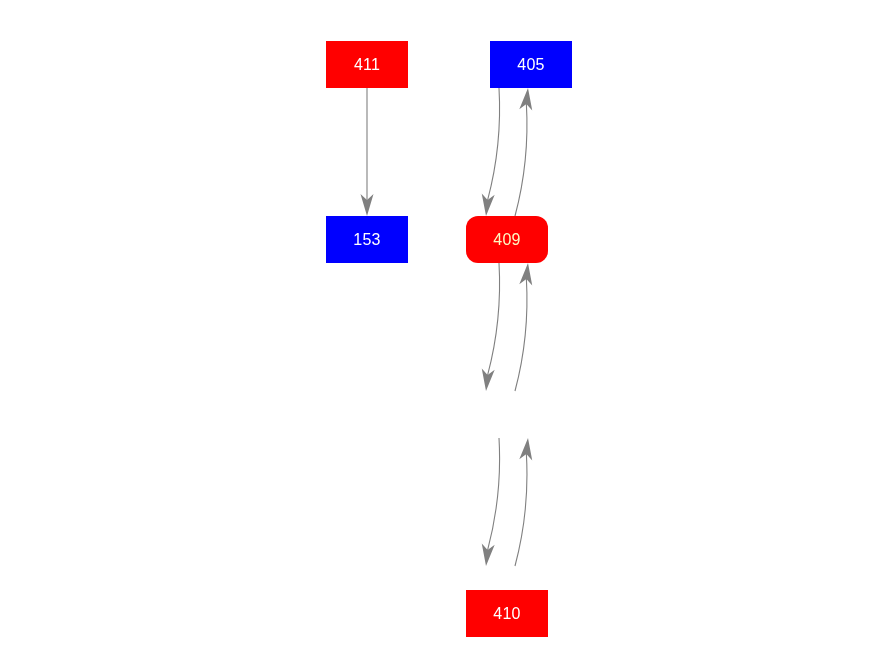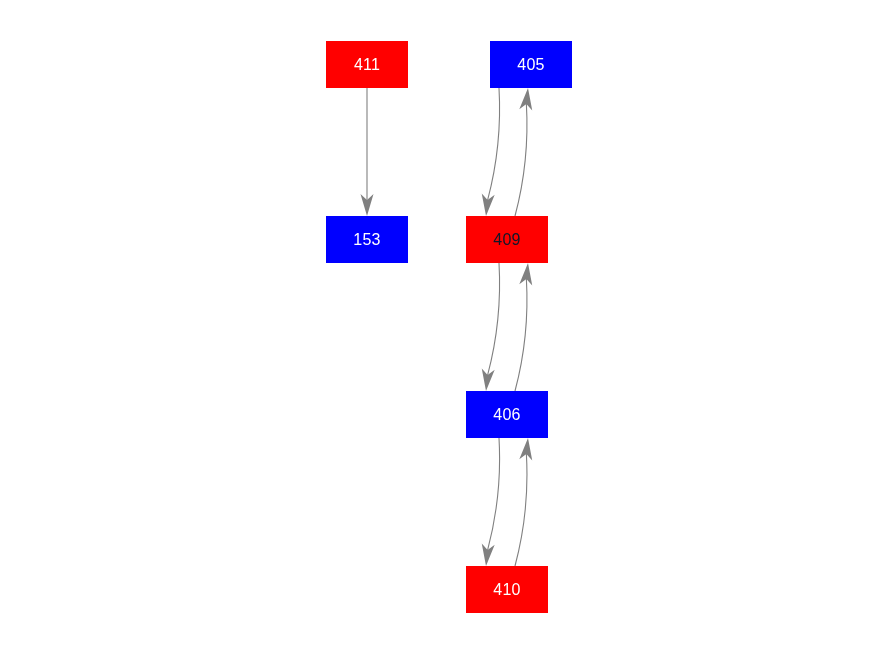--- a/index.html
+++ b/index.html
@@ -83,23 +83,20 @@
 
   <div class="node" style="left: 326px; top: 41px; width: 82px; height: 47px; background: rgb(255, 0, 0); color: rgb(255, 255, 255);">
     <span class="node-label">411</span>
   </div>
   <div class="node" style="left: 326px; top: 216px; width: 82px; height: 47px; background: rgb(0, 0, 255); color: rgb(255, 255, 255);">
     <span class="node-label">153</span>
   </div>
   <div class="node" style="left: 490px; top: 41px; width: 82px; height: 47px; background: rgb(0, 0, 255); color: rgb(255, 255, 255);">
     <span class="node-label">405</span>
   </div>
-  <div class="node" style="left: 466px; top: 216px; width: 82px; height: 47px; background: rgb(255, 0, 0); color: #0f172a;">
+  <div class="node" style="left: 466px; top: 216px; width: 82px; height: 47px; background: rgb(255, 0, 0); color: #fef9c3; border-radius: 12px;">
     <span class="node-label">409</span>
   </div>
-  <div class="node" style="left: 466px; top: 391px; width: 82px; height: 47px; background: rgb(0, 0, 255); color: rgb(255, 255, 255);">
-    <span class="node-label">406</span>
-  </div>
-  <div class="node" style="left: 466px; top: 566px; width: 82px; height: 47px; background: rgb(255, 0, 0); color: rgb(255, 255, 255);">
+  <div class="node" style="left: 466px; top: 590px; width: 82px; height: 47px; background: rgb(255, 0, 0); color: rgb(255, 255, 255);">
     <span class="node-label">410</span>
   </div>
 
 </div>
 
 </body></html>

